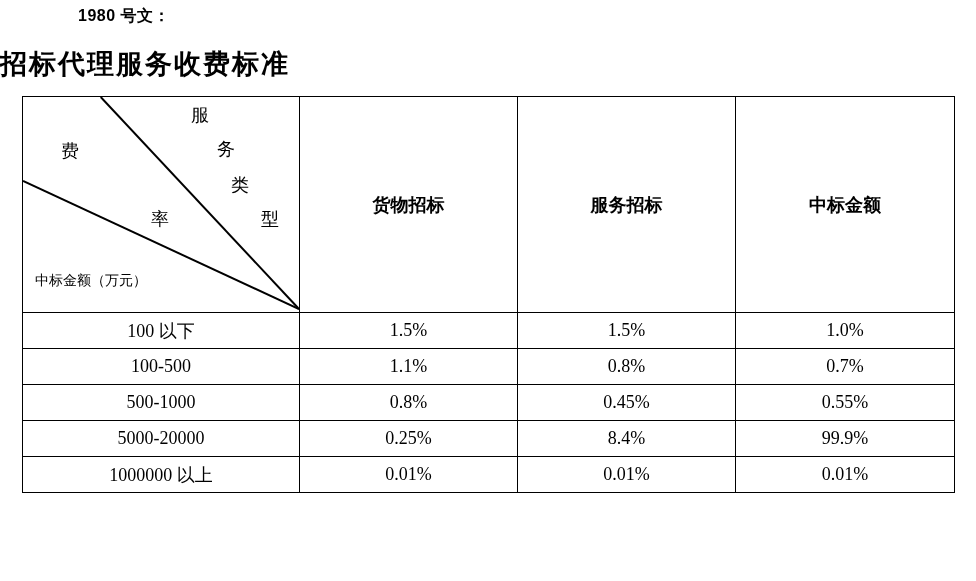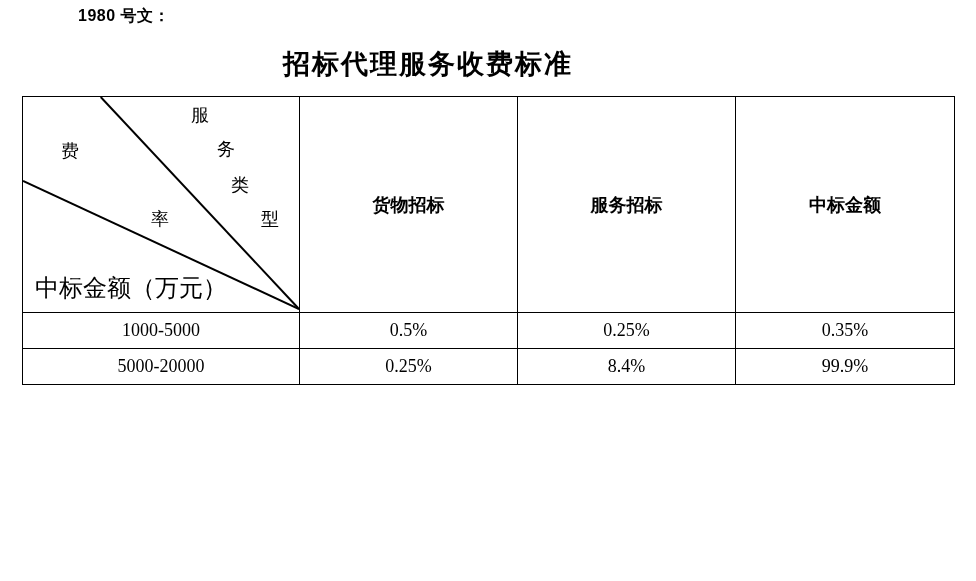--- a/index.html
+++ b/index.html
@@ -23,21 +23,21 @@
     font-weight: bold;
     font-size: 16px;
     letter-spacing: 0.5px;
     margin-left: 40px;
   }
   .doc-title {
     position: absolute;
     left: 0;
     top: 46px;
     width: 856px;
-    text-align: center;
+    text-align: left;
     font-family: "Liberation Serif", serif;
     font-weight: bold;
     font-size: 27px;
     letter-spacing: 2px;
   }
   .table-wrap {
     position: absolute;
     left: 22px;
     top: 96px;
     width: 932px;
@@ -84,21 +84,21 @@
     font-size: 18px;
     font-family: "Liberation Serif", serif;
     white-space: nowrap;
   }
   .lbl-fee   { left: 38px;  top: 42px; }
   .lbl-s1    { left: 168px; top: 6px; }
   .lbl-s2    { left: 194px; top: 40px; }
   .lbl-s3    { left: 208px; top: 76px; }
   .lbl-rate  { left: 128px; top: 110px; }
   .lbl-type  { left: 238px; top: 110px; }
-  .lbl-amount{ left: 12px;  top: 175px; font-size: 24px; }
+  .lbl-amount{ left: 12px;  top: 175px; font-size: 14px; }
 
   td.head {
     font-size: 20px;
     font-weight: bold;
   }
   td.rowlabel {
     font-size: 18px;
   }
   td.val {
     font-family: "Liberation Sans", sans-serif;
@@ -136,26 +136,44 @@
             <span class="lbl lbl-type">型</span>
             <span class="lbl lbl-amount">中标金额（万元）</span>
           </div>
         </td>
         <td class="head">货物招标</td>
         <td class="head">服务招标</td>
         <td class="head">中标金额</td>
       </tr>
 
       <tr>
-        <td class="rowlabel">1000-5000</td>
-        <td class="val">0.5%</td>
-        <td class="val">0.25%</td>
-        <td class="val">0.35%</td>
+        <td class="rowlabel">100 以下</td>
+        <td class="val">1.5%</td>
+        <td class="val">1.5%</td>
+        <td class="val">1.0%</td>
+      </tr>
+      <tr>
+        <td class="rowlabel">100-500</td>
+        <td class="val">1.1%</td>
+        <td class="val">0.8%</td>
+        <td class="val">0.7%</td>
+      </tr>
+      <tr>
+        <td class="rowlabel">500-1000</td>
+        <td class="val">0.8%</td>
+        <td class="val">0.45%</td>
+        <td class="val">0.55%</td>
       </tr>
       <tr>
         <td class="rowlabel">5000-20000</td>
         <td class="val">0.25%</td>
         <td class="val">8.4%</td>
         <td class="val">99.9%</td>
       </tr>
+      <tr>
+        <td class="rowlabel">1000000 以上</td>
+        <td class="val">0.01%</td>
+        <td class="val">0.01%</td>
+        <td class="val">0.01%</td>
+      </tr>
     </tbody>
   </table>
 </div>
 
 </body></html>

